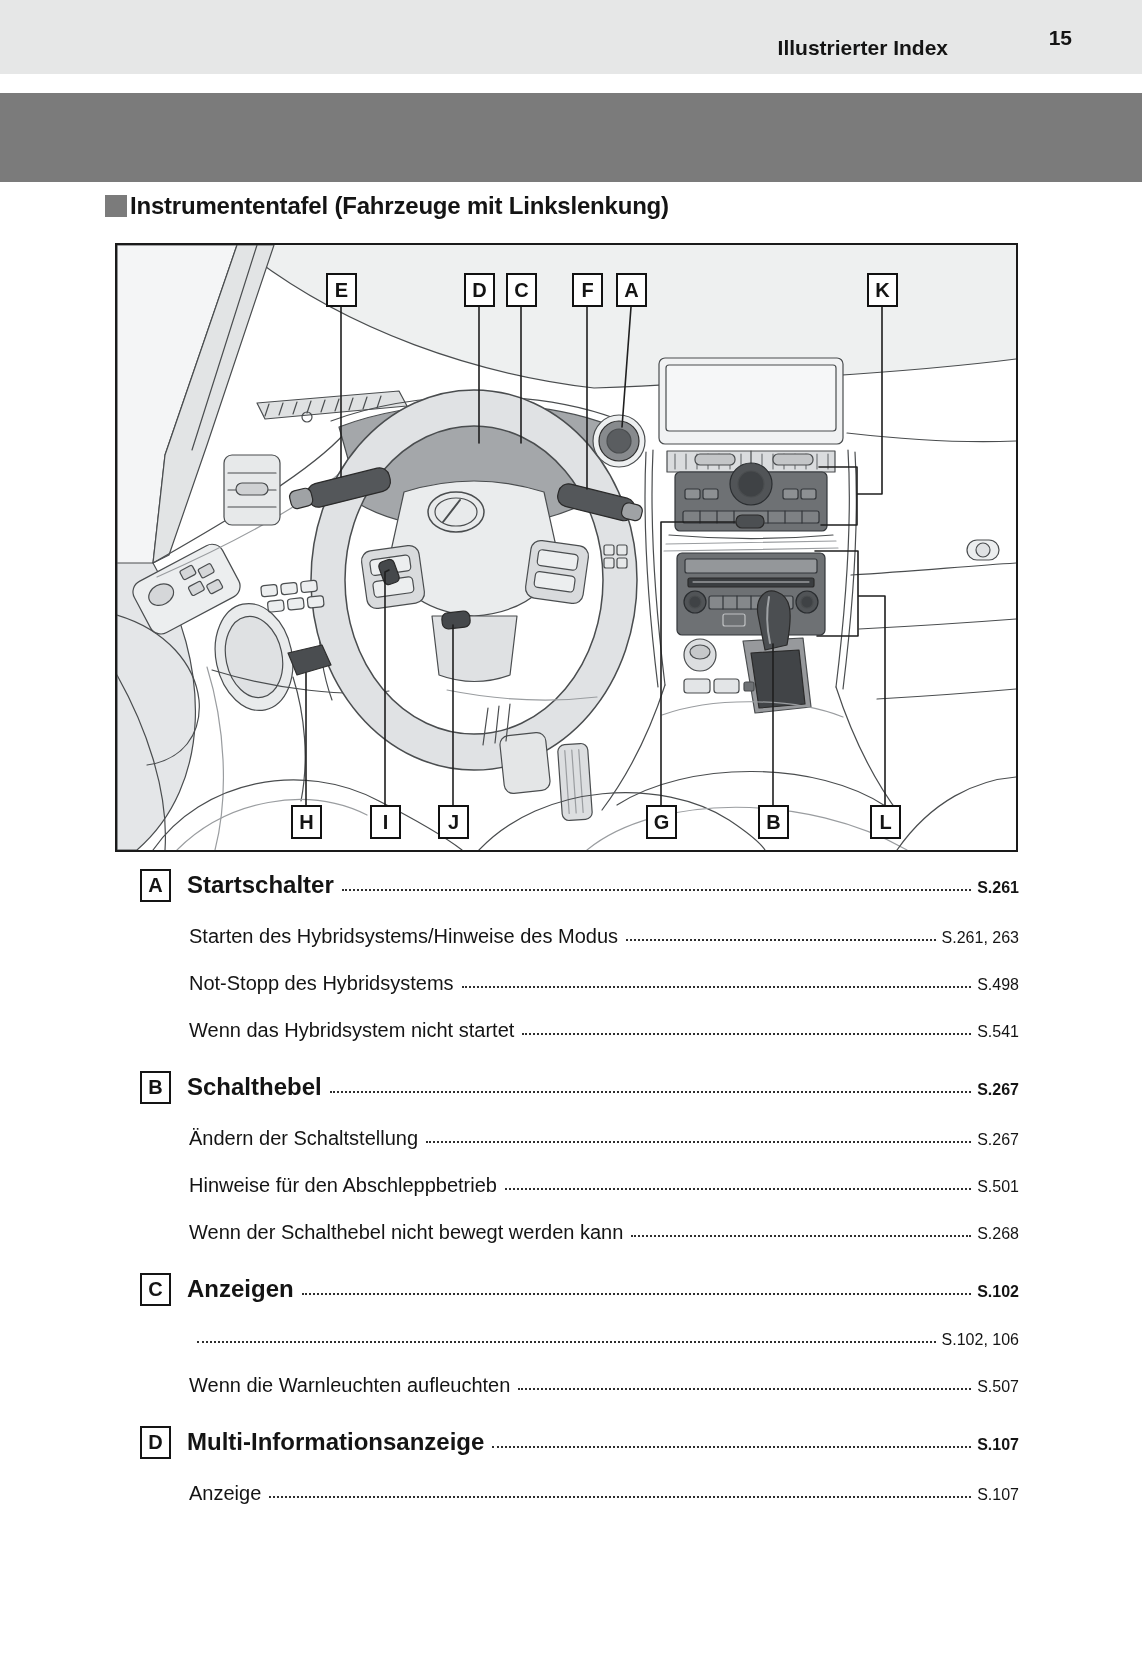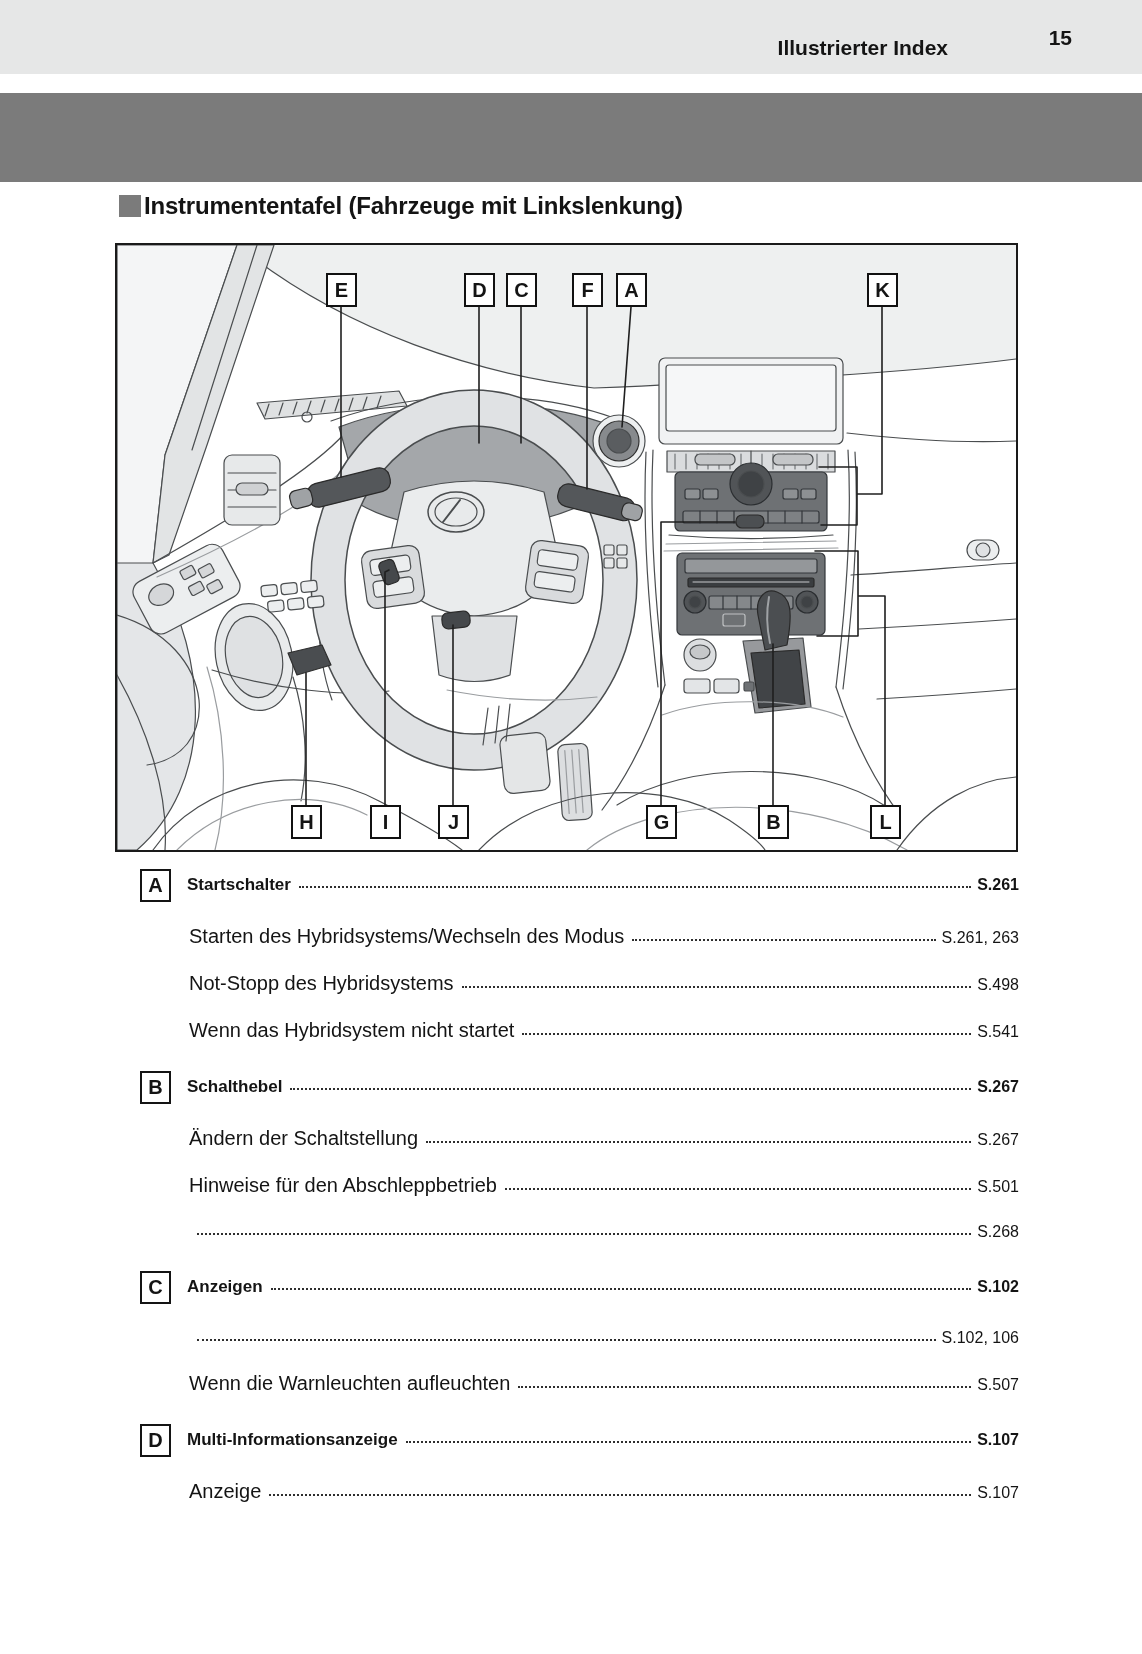--- a/index.html
+++ b/index.html
@@ -6,41 +6,41 @@
   body{
     width:1142px;height:1654px;position:relative;background:#ffffff;
     font-family:"Liberation Sans", sans-serif;color:#141414;overflow:hidden;
   }
   
   .header-band{position:absolute;left:0;top:0;width:1142px;height:74px;background:#e6e7e7;}
   .hdr-title{position:absolute;right:194px;top:36px;font-size:21px;font-weight:bold;white-space:nowrap;}
   .hdr-num{position:absolute;right:70px;top:26px;font-size:21px;font-weight:bold;}
   .dark-band{position:absolute;left:0;top:93px;width:1142px;height:89px;background:#7b7b7b;}
   
-  .section-title{position:absolute;left:119px;top:192px;display:flex;align-items:center;font-size:24px;font-weight:bold;letter-spacing:-0.2px;}
+  .section-title{position:absolute;left:105px;top:192px;display:flex;align-items:center;font-size:24px;font-weight:bold;letter-spacing:-0.2px;}
   .title-square{width:22px;height:22px;background:#7b7b7b;margin-right:3px;flex:0 0 auto;}
   
   .illustration{position:absolute;left:115px;top:243px;width:899px;height:605px;border:2px solid #1a1a1a;background:#ffffff;}
   .illustration svg{position:absolute;left:0;top:0;}
   .callout{
     position:absolute;width:27px;height:30px;border:2px solid #111;background:#fff;
     display:flex;align-items:center;justify-content:center;
     font-size:20px;font-weight:600;line-height:1;
   }
   
   .index{position:absolute;left:115px;top:854px;width:904px;}
   .head{display:flex;align-items:center;height:34px;margin-top:27px;padding-left:25px;}
   .idx-section:first-child .head{margin-top:14px;}
   .letterbox{
     width:27px;height:29px;border:2px solid #141414;flex:0 0 auto;
     display:flex;align-items:center;justify-content:center;
     font-size:20px;font-weight:bold;margin-right:16px;
   }
   .linewrap{flex:1 1 auto;display:flex;align-items:baseline;min-width:0;}
-  .head .lbl{font-weight:bold;font-size:17px;white-space:nowrap;}
+  .head .lbl{font-weight:bold;font-size:24px;white-space:nowrap;}
   .head .pg{font-weight:bold;}
   .sub{display:flex;align-items:baseline;margin-top:23px;line-height:22px;padding-left:74px;font-size:20px;}
   .sub .lbl{white-space:nowrap;}
   .lbl{flex:0 0 auto;}
   .pg{flex:0 0 auto;font-size:16px;white-space:nowrap;}
   .leader{
     flex:1 1 auto;min-width:24px;height:0;
     border-bottom:2.5px dotted #2e2e2e;margin:0 6px 0 8px;
     transform:translateY(-2px);
   }
@@ -283,21 +283,21 @@
     <div class="idx-section">
       <div class="head">
         <div class="letterbox">A</div>
         <div class="linewrap">
           <span class="lbl">Startschalter</span>
           <span class="leader"></span>
           <span class="pg">S.261</span>
         </div>
       </div>
       <div class="sub">
-        <span class="lbl">Starten des Hybridsystems/Wechseln des Modus</span>
+        <span class="lbl">Starten des Hybridsystems/Hinweise des Modus</span>
         <span class="leader"></span>
         <span class="pg">S.261, 263</span>
       </div>
       <div class="sub">
         <span class="lbl">Not-Stopp des Hybridsystems</span>
         <span class="leader"></span>
         <span class="pg">S.498</span>
       </div>
       <div class="sub">
         <span class="lbl">Wenn das Hybridsystem nicht startet</span>
@@ -318,20 +318,21 @@
         <span class="lbl">Ändern der Schaltstellung</span>
         <span class="leader"></span>
         <span class="pg">S.267</span>
       </div>
       <div class="sub">
         <span class="lbl">Hinweise für den Abschleppbetrieb</span>
         <span class="leader"></span>
         <span class="pg">S.501</span>
       </div>
       <div class="sub">
+        <span class="lbl">Wenn der Schalthebel nicht bewegt werden kann</span>
         <span class="leader"></span>
         <span class="pg">S.268</span>
       </div>
     </div>
     <div class="idx-section">
       <div class="head">
         <div class="letterbox">C</div>
         <div class="linewrap">
           <span class="lbl">Anzeigen</span>
           <span class="leader"></span>

